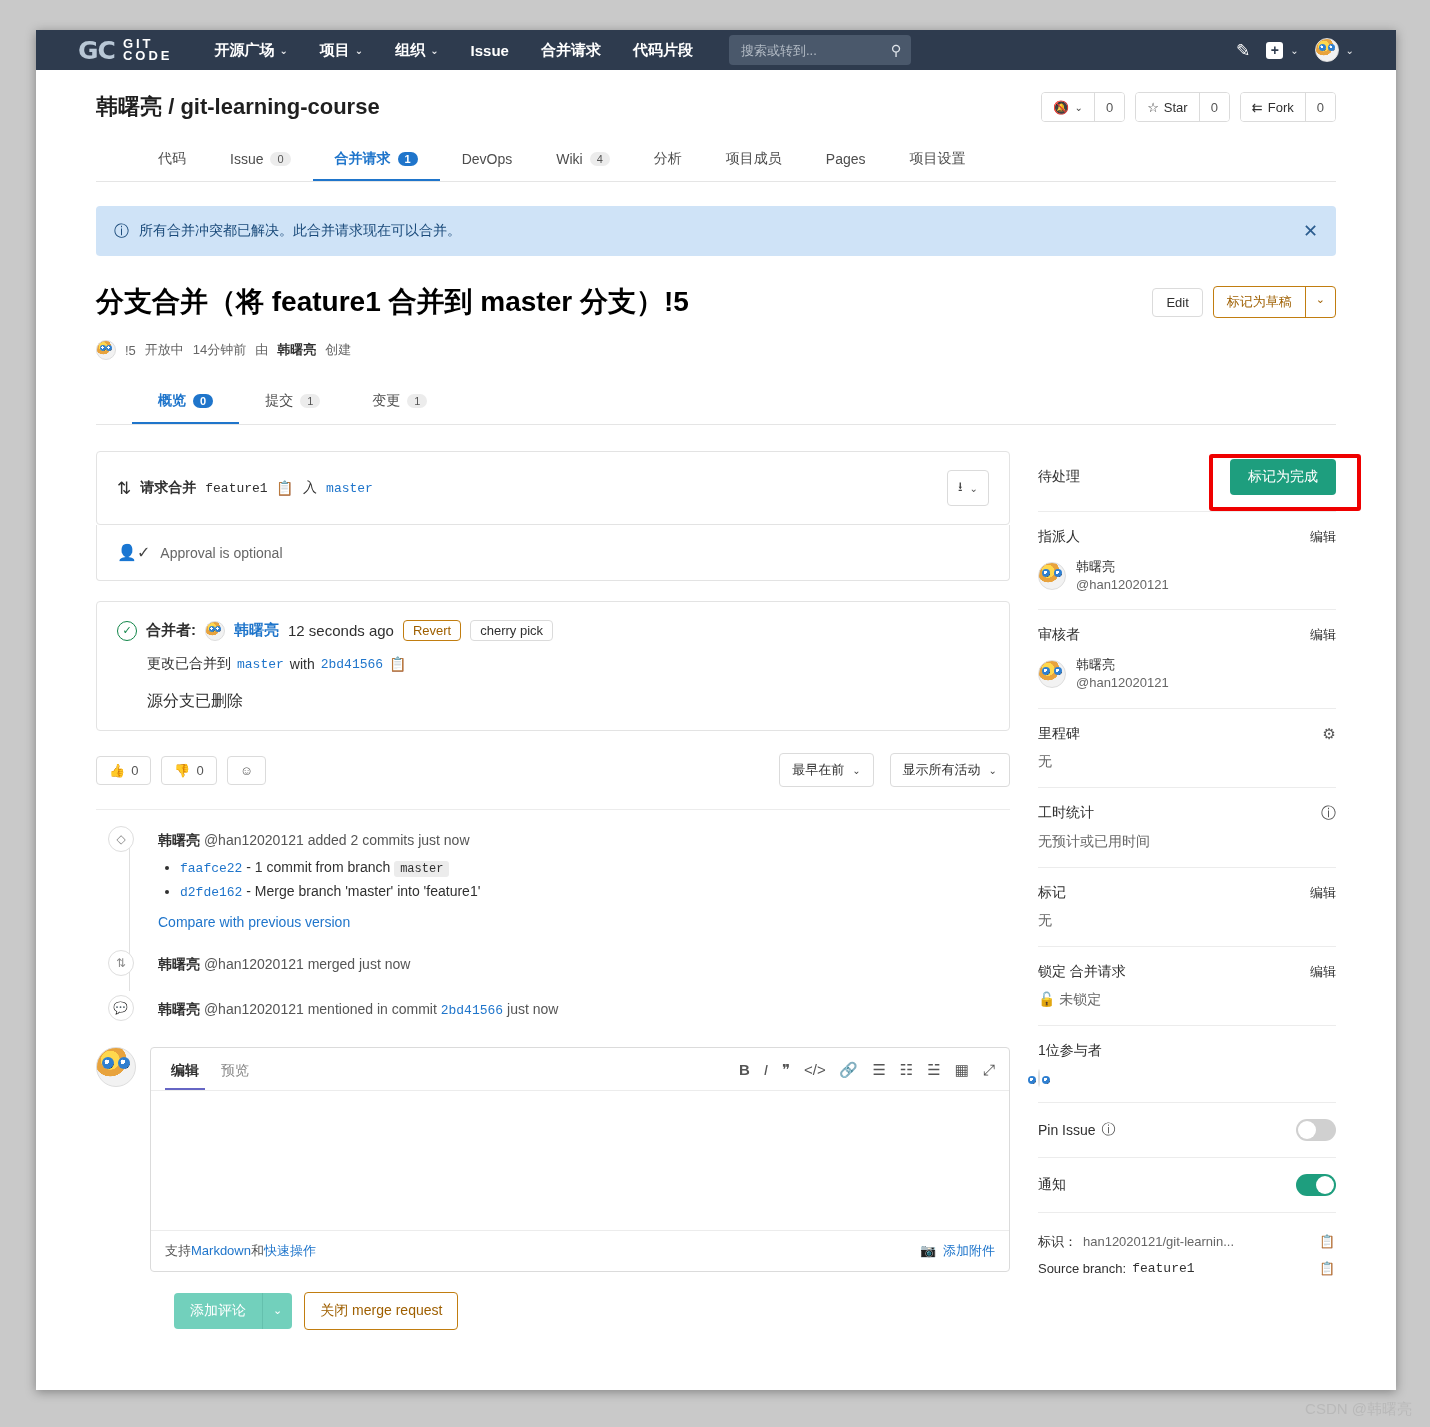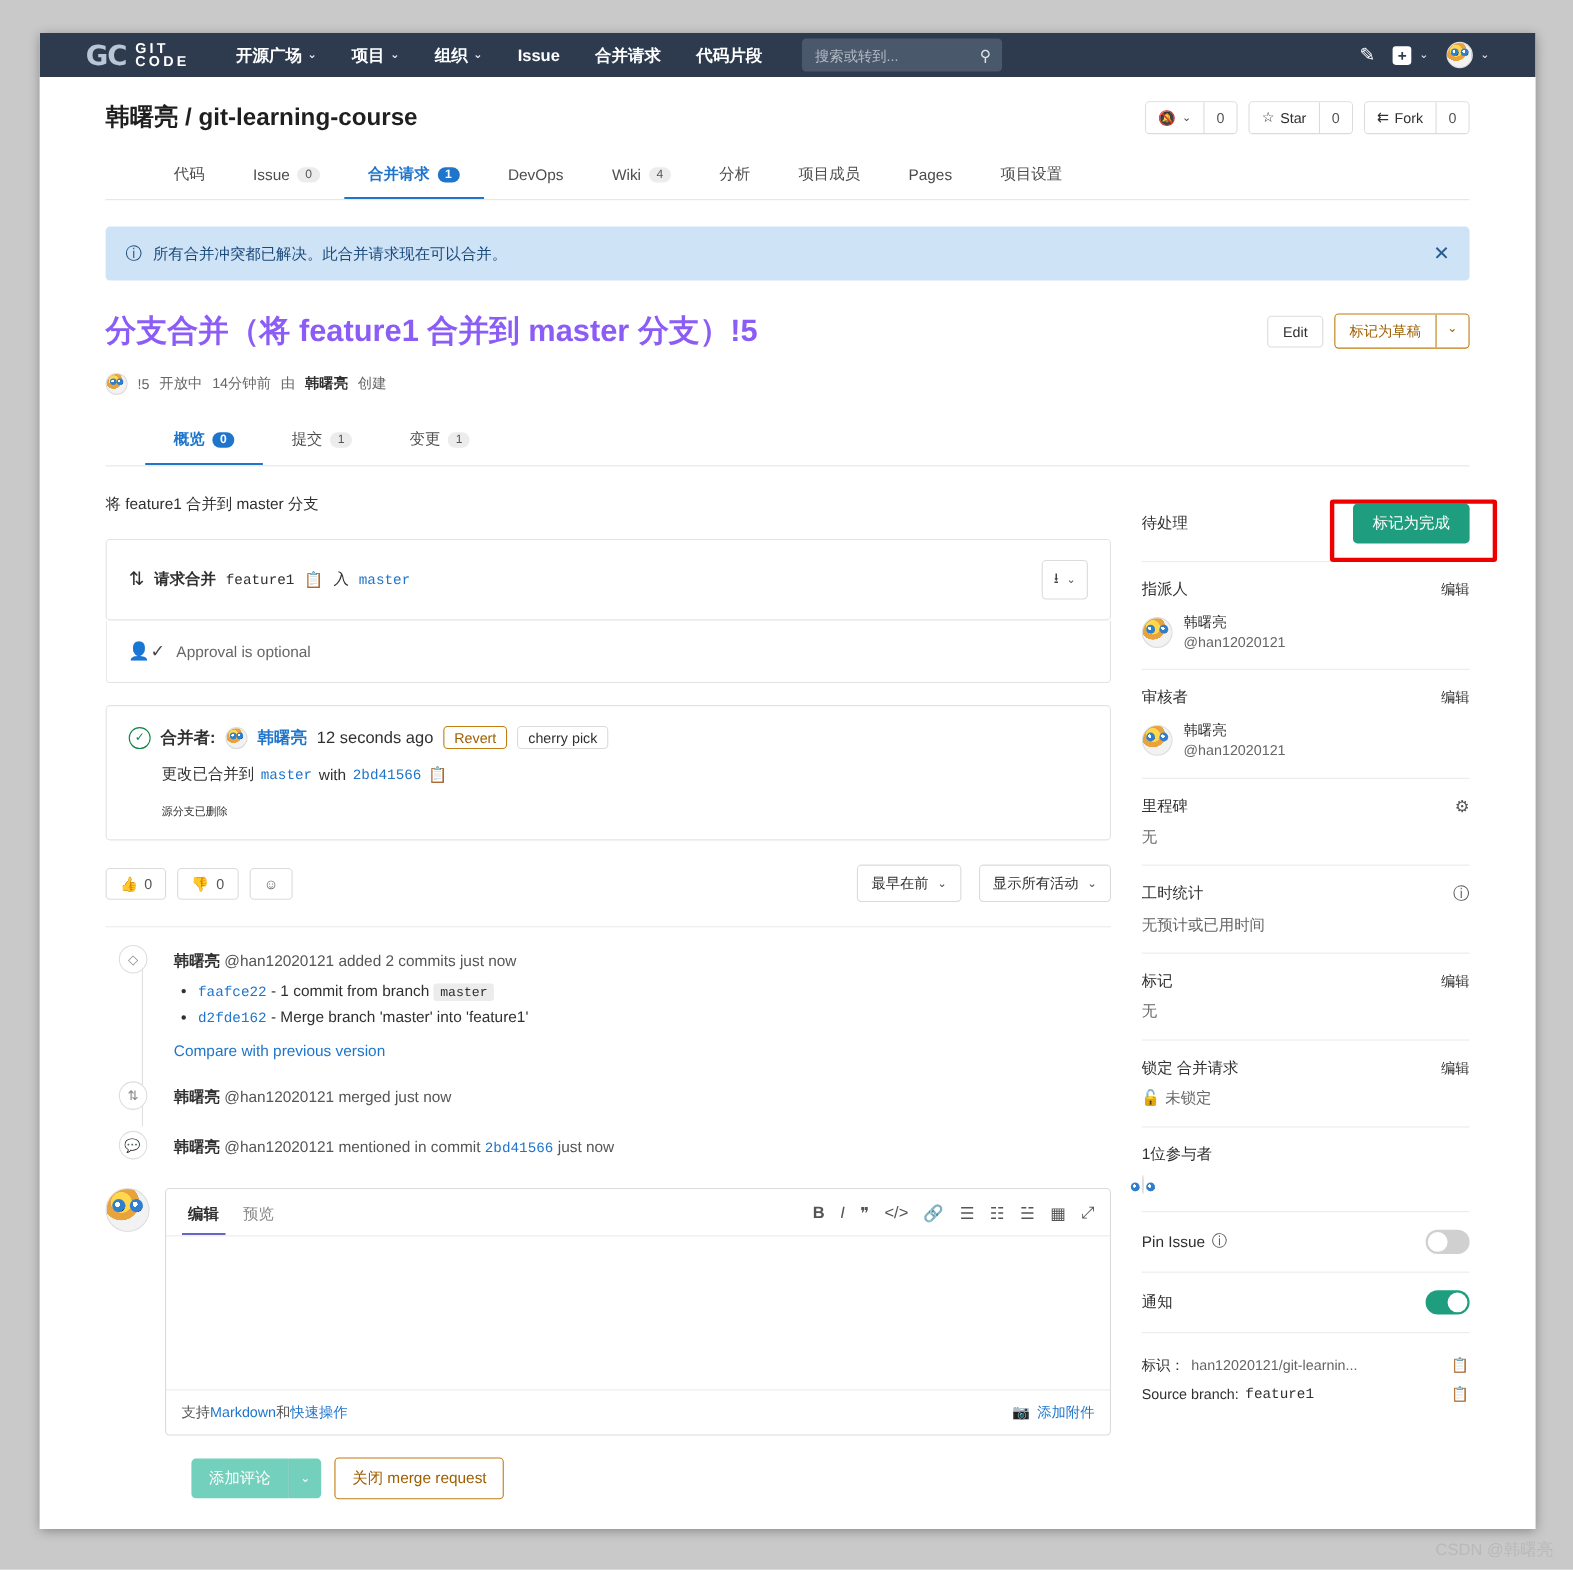--- a/index.html
+++ b/index.html
@@ -103,21 +103,21 @@
   
   .alert {
     margin:24px 60px 0 60px; background:#cfe3f7; border-radius:4px;
     display:flex; align-items:center; padding:14px 18px; color:#1a4a7a; font-size:14px;
   }
   .alert .ic { margin-right:10px; font-size:15px; }
   .alert .x { margin-left:auto; font-size:18px; cursor:pointer; color:#2c5d8f; }
   
   .mrwrap { padding:0 60px; }
   .mrtitle-row { display:flex; align-items:center; margin-top:28px; }
-  .mrtitle { font-size:28px; font-weight:bold; color:#8b5cf6; line-height:1.3; }
+  .mrtitle { font-size:28px; font-weight:bold; color:#000000; line-height:1.3; }
   .mr-actions { margin-left:auto; display:flex; gap:10px; align-items:center; }
   .btn {
     border:1px solid #dbdbdb; background:#fff; border-radius:4px; padding:6px 13px;
     font-size:13px; color:#303030; cursor:pointer; font-family:inherit;
   }
   .btn-draft {
     border:1px solid #c17d10; color:#9e5f00; border-radius:4px; display:flex; overflow:hidden;
   }
   .btn-draft .lbl { padding:6px 13px; font-size:13px; cursor:pointer; }
   .btn-draft .dd { padding:6px 10px; border-left:1px solid #c17d10; font-size:11px; cursor:pointer; }
@@ -159,21 +159,21 @@
   .link { color:#1f75cb; text-decoration:none; cursor:pointer; }
   .tagbtn-orange {
     border:1px solid #c17d10; color:#9e5f00; border-radius:4px; padding:2px 9px;
     font-size:13px; cursor:pointer;
   }
   .tagbtn {
     border:1px solid #dbdbdb; color:#303030; border-radius:4px; padding:2px 9px;
     font-size:13px; cursor:pointer; background:#fff;
   }
   .mergedline { margin-top:14px; margin-left:30px; font-size:14px; display:flex; align-items:center; gap:6px; }
-  .mergedline2 { margin-top:18px; margin-left:30px; font-size:10px; color:#303030;}
+  .mergedline2 { margin-top:18px; margin-left:30px; font-size:16px; color:#303030;}
   
   .reactbar { display:flex; align-items:center; gap:10px; margin-top:22px; }
   .rbtn {
     border:1px solid #dbdbdb; border-radius:4px; background:#fff; padding:6px 12px;
     display:flex; align-items:center; gap:6px; font-size:13px; color:#555; cursor:pointer;
   }
   .filters { margin-left:auto; display:flex; gap:16px; }
   .sel {
     border:1px solid #dbdbdb; border-radius:4px; background:#fff; padding:7px 12px;
     font-size:13px; color:#303030; cursor:pointer; display:flex; align-items:center; gap:8px;
@@ -415,21 +415,20 @@
       <div class="subtab">
         <span>变更</span>
         <span class="badge-gray">1</span>
       </div>
     </div>
   </div>
 
   <div class="content">
 
     <div class="maincol">
-      <div class="desc">将 feature1 合并到 master 分支</div>
 
       <div class="card">
         <div class="row1">
           <div class="mergeinfo">
             <span style="font-size:17px">⇅</span>
             <b>请求合并</b>
             <span class="mono">feature1</span>
             <span style="color:#666">📋</span>
             <span>入</span>
             <span class="mono blue">master</span>

